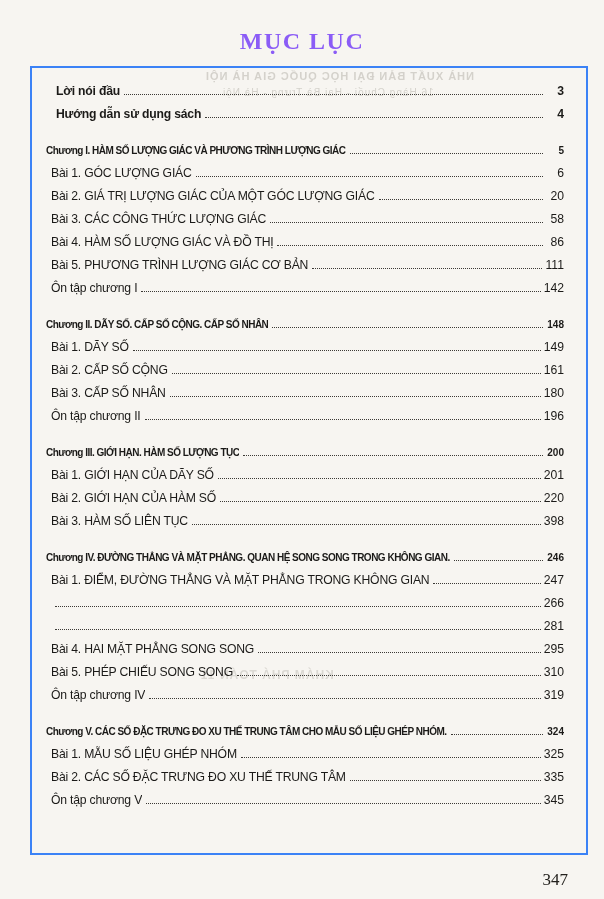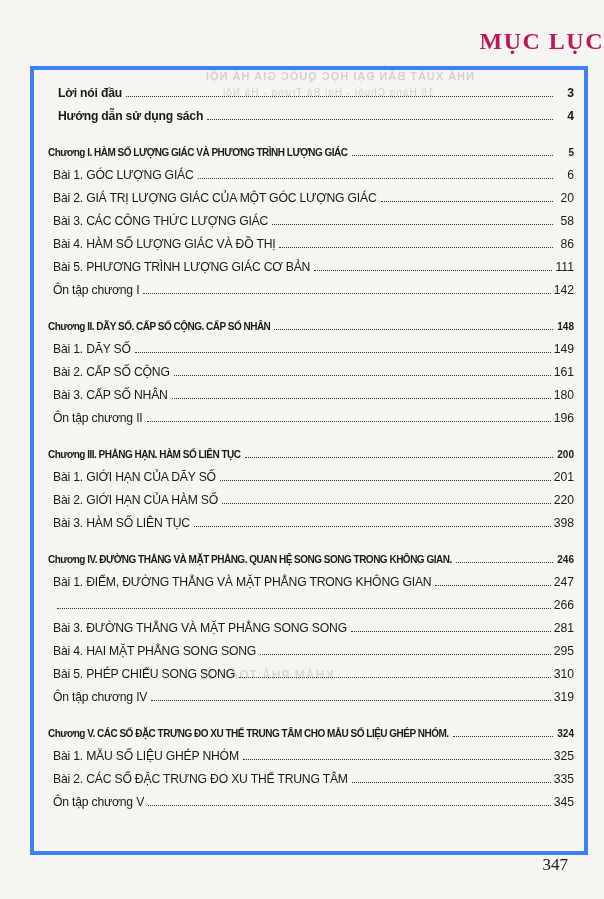--- a/index.html
+++ b/index.html
@@ -7,29 +7,29 @@
   body {
     width: 604px; height: 899px;
     position: relative;
     background: #f7f5f1;
     font-family: "Liberation Sans", sans-serif;
     color: #1b1a18;
     overflow: hidden;
   }
   .title {
     position: absolute; top: 28px; left: 0; width: 100%;
-    margin: 0; text-align: right;
+    margin: 0; text-align: center;
     font-family: "Liberation Serif", serif;
     font-size: 24px; font-weight: bold; letter-spacing: 1.5px;
-    color: #be185d;
+    color: #8b5cf6;
   }
   .frame {
     position: absolute; left: 30px; right: 16px; top: 66px; bottom: 44px;
-    border: 4px solid #3b82f6;
-    padding: 12px 10px 8px 14px;
+    border: 2px solid #3b82f6;
+    padding: 12px 22px 8px 14px;
     overflow: hidden;
   }
   .toc { width: 100%; }
   .toc-row {
     display: flex; align-items: baseline;
     font-size: 12.2px; line-height: 23px;
     letter-spacing: -0.2px;
     white-space: nowrap; overflow: hidden;
   }
   .toc-row.item { padding-left: 5px; }
@@ -38,21 +38,21 @@
   .toc-row.chapter { margin-top: 13px; font-size: 10px; letter-spacing: -0.5px; }
   .toc-row.chapter .toc-label, .toc-row.chapter .toc-page { font-weight: bold; }
   .toc-label { flex: 0 1 auto; overflow: hidden; }
   .leader {
     flex: 1 1 8px; min-width: 6px;
     border-bottom: 1.6px dotted #3c3a36;
     margin: 0 3px 0 4px;
   }
   .toc-page { flex: 0 0 auto; min-width: 18px; text-align: right; letter-spacing: 0; }
   .pageno {
-    position: absolute; right: 36px; bottom: 24px;
+    position: absolute; right: 36px; bottom: 9px;
     font-family: "Liberation Serif", serif;
     font-size: 17px; color: #23211d;
   }
   .ghost {
     position: absolute;
     color: #aaa79e; opacity: 0.45;
     filter: blur(0.6px);
     transform: scaleX(-1);
     font-size: 11px; letter-spacing: 1px;
     white-space: nowrap;
@@ -138,21 +138,21 @@
           <span class="toc-label">Bài 3. CẤP SỐ NHÂN</span>
           <span class="leader"></span>
           <span class="toc-page">180</span>
         </div>
         <div class="toc-row item">
           <span class="toc-label">Ôn tập chương II</span>
           <span class="leader"></span>
           <span class="toc-page">196</span>
         </div>
         <div class="toc-row chapter">
-          <span class="toc-label">Chương III. PHẲNG HẠN. HÀM SỐ LIÊN TỤC</span>
+          <span class="toc-label">Chương III. GIỚI HẠN. HÀM SỐ LƯỢNG TỤC</span>
           <span class="leader"></span>
           <span class="toc-page">200</span>
         </div>
         <div class="toc-row item">
           <span class="toc-label">Bài 1. GIỚI HẠN CỦA DÃY SỐ</span>
           <span class="leader"></span>
           <span class="toc-page">201</span>
         </div>
         <div class="toc-row item">
           <span class="toc-label">Bài 2. GIỚI HẠN CỦA HÀM SỐ</span>
@@ -172,21 +172,20 @@
         <div class="toc-row item">
           <span class="toc-label">Bài 1. ĐIỂM, ĐƯỜNG THẲNG VÀ MẶT PHẲNG TRONG KHÔNG GIAN</span>
           <span class="leader"></span>
           <span class="toc-page">247</span>
         </div>
         <div class="toc-row item">
           <span class="leader"></span>
           <span class="toc-page">266</span>
         </div>
         <div class="toc-row item">
-          <span class="toc-label">Bài 3. ĐƯỜNG THẲNG VÀ MẶT PHẲNG SONG SONG</span>
           <span class="leader"></span>
           <span class="toc-page">281</span>
         </div>
         <div class="toc-row item">
           <span class="toc-label">Bài 4. HAI MẶT PHẲNG SONG SONG</span>
           <span class="leader"></span>
           <span class="toc-page">295</span>
         </div>
         <div class="toc-row item">
           <span class="toc-label">Bài 5. PHÉP CHIẾU SONG SONG</span>

